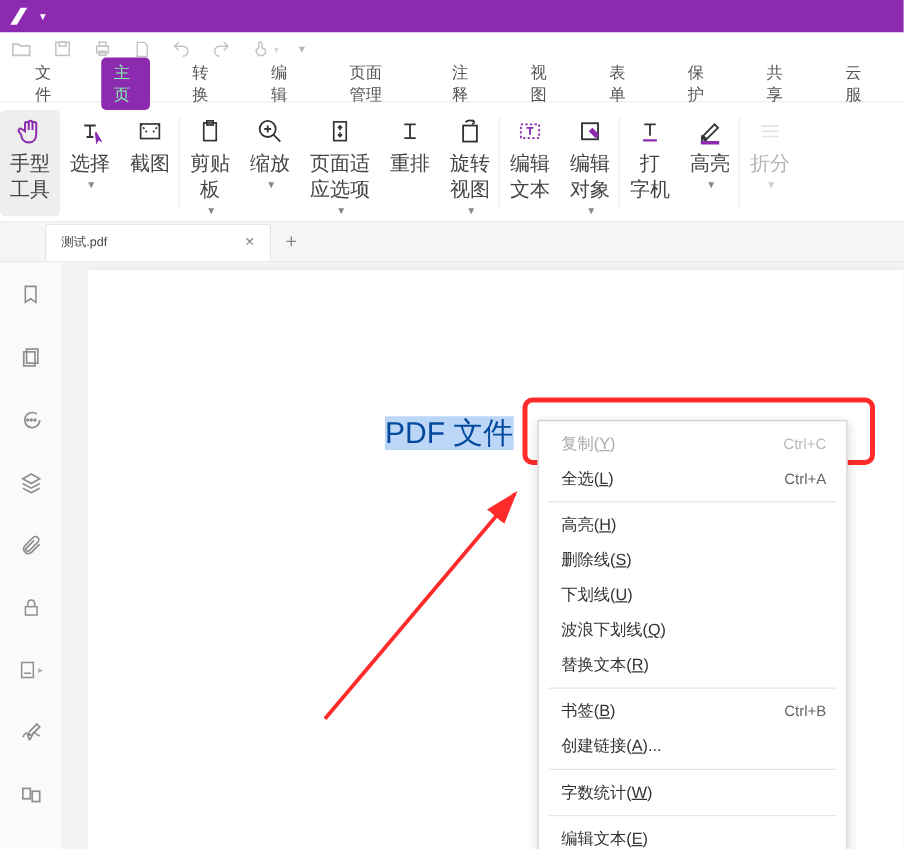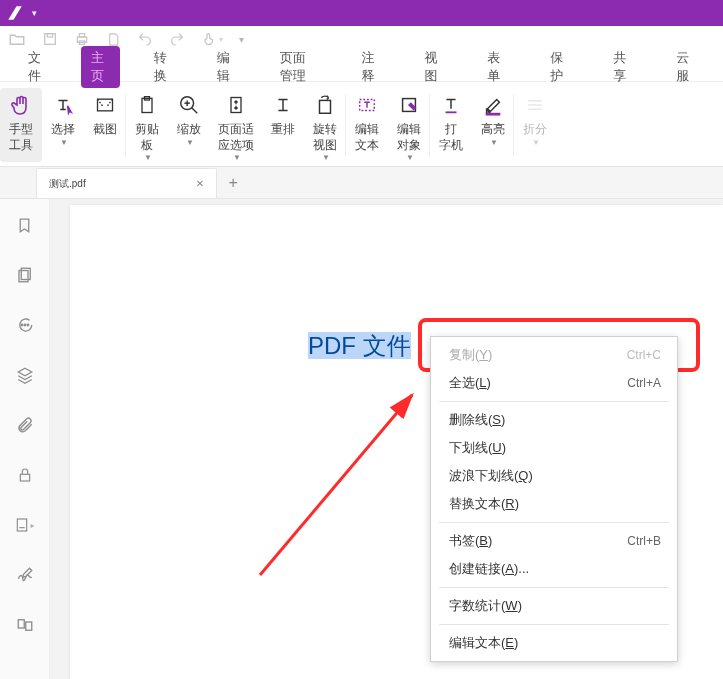--- a/index.html
+++ b/index.html
@@ -5,27 +5,27 @@
   * { box-sizing: border-box; margin: 0; padding: 0; font-family: "Microsoft YaHei", sans-serif; }
   body { width: 723px; height: 679px; background: #fff; font-size: 12px; color: #333; position: relative; overflow: hidden; }
 
   .titlebar { height: 26px; background: #8c2baf; display: flex; align-items: center; padding: 0 6px; }
   .titlebar .logo-wrap { display:flex; align-items:center; gap:2px; }
   .qat { height: 26px; background: #fff; display: flex; align-items: center; padding: 0 8px; gap: 16px; }
   .qat-icon { opacity: .35; display:flex; align-items:center; }
 
   .menubar { height: 30px; display: flex; align-items: center; gap: 24px; padding: 0 18px; font-size: 13px; color: #555; border-bottom: 1px solid #eee; }
   .menubar .tabbtn { padding: 3px 10px; border-radius: 4px; }
-  .menubar .tabbtn.active { background: #8c2baf; color: #f0abfc; }
+  .menubar .tabbtn.active { background: #8c2baf; color: #86efac; }
 
   .ribbon { display: flex; padding: 6px 0 4px 0; border-bottom: 1px solid #e5e5e5; }
   .ribbon-group { display: flex; flex-direction: column; align-items: center; justify-content: flex-start; padding: 4px 8px 0 8px; position: relative; }
   .ribbon-group.sep::after { content:""; position:absolute; right:0; top:6px; bottom:6px; width:1px; background:#eee; }
   .ribbon-icon { width: 26px; height: 26px; display:flex; align-items:center; justify-content:center; margin-bottom:4px; }
-  .ribbon-label { font-size: 12px; color: #444; text-align:center; line-height:1.3; white-space:pre; }
+  .ribbon-label { font-size: 16px; color: #444; text-align:center; line-height:1.3; white-space:pre; }
   .ribbon-group.active { background: #eee; border-radius:4px; }
   .drop-tri { font-size:8px; color:#888; margin-left:2px; }
 
   .tabstrip { height: 32px; background:#f5f5f5; border-bottom:1px solid #e5e5e5; display:flex; align-items:flex-end; padding-left:36px; }
   .doc-tab { background:#fff; height:30px; display:flex; align-items:center; gap:110px; padding:0 12px; border:1px solid #e5e5e5; border-bottom:none; border-radius:2px 2px 0 0; font-size:10px; color:#444; }
   .doc-tab .close { color:#888; }
   .add-tab { width:32px; height:30px; display:flex; align-items:center; justify-content:center; color:#888; font-size:16px; }
 
   .workspace { display:flex; height: calc(679px - 26px - 26px - 30px - 72px - 32px); position: relative; }
   .sidebar { width:50px; background:#fafafa; border-right:1px solid #eee; display:flex; flex-direction:column; align-items:center; padding-top:14px; gap:26px; }
@@ -342,20 +342,23 @@
     <div class="ctx-row disabled">
       <span class="ctx-label">复制(<u>Y</u>)</span>
       <span class="ctx-short">Ctrl+C</span>
     </div>
     <div class="ctx-row">
       <span class="ctx-label">全选(<u>L</u>)</span>
       <span class="ctx-short">Ctrl+A</span>
     </div>
     <div class="ctx-sep"></div>
     <div class="ctx-row">
+      <span class="ctx-label">高亮(<u>H</u>)</span>
+    </div>
+    <div class="ctx-row">
       <span class="ctx-label">删除线(<u>S</u>)</span>
     </div>
     <div class="ctx-row">
       <span class="ctx-label">下划线(<u>U</u>)</span>
     </div>
     <div class="ctx-row">
       <span class="ctx-label">波浪下划线(<u>Q</u>)</span>
     </div>
     <div class="ctx-row">
       <span class="ctx-label">替换文本(<u>R</u>)</span>

